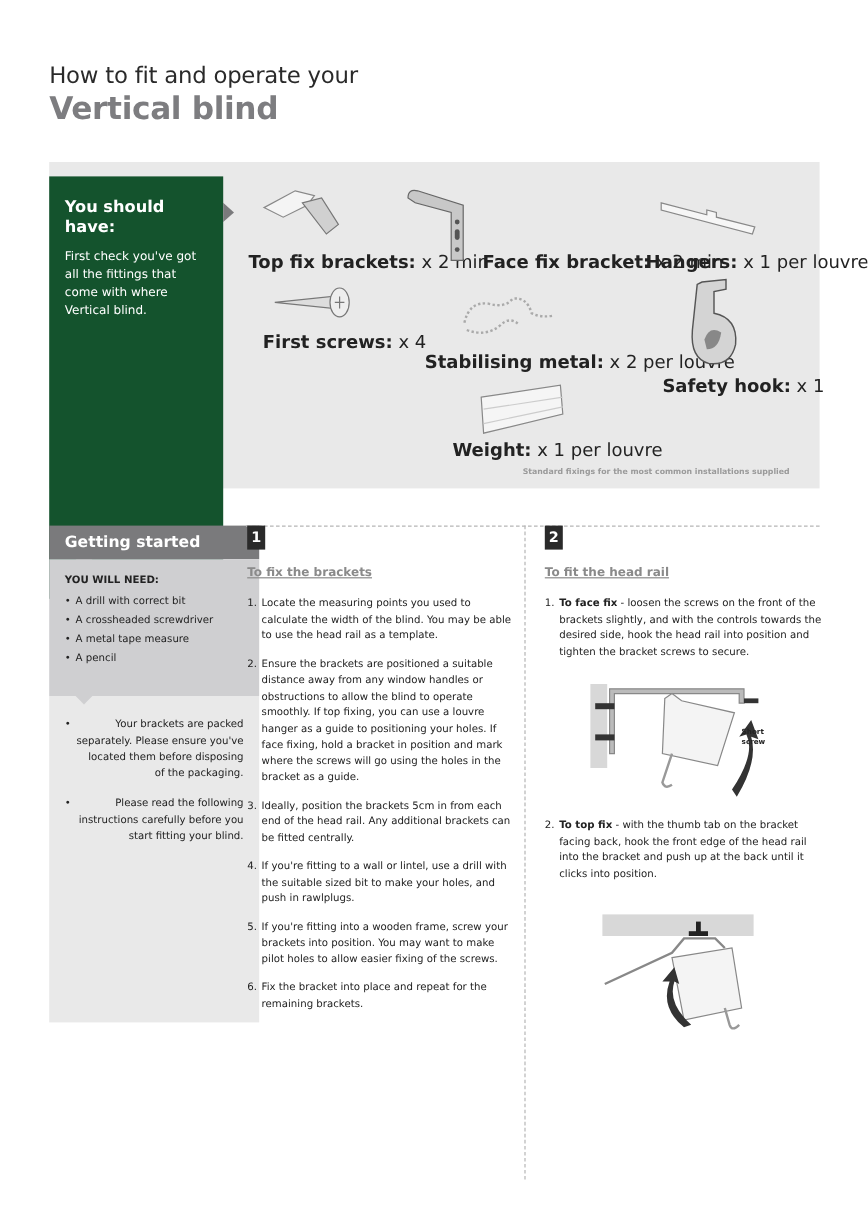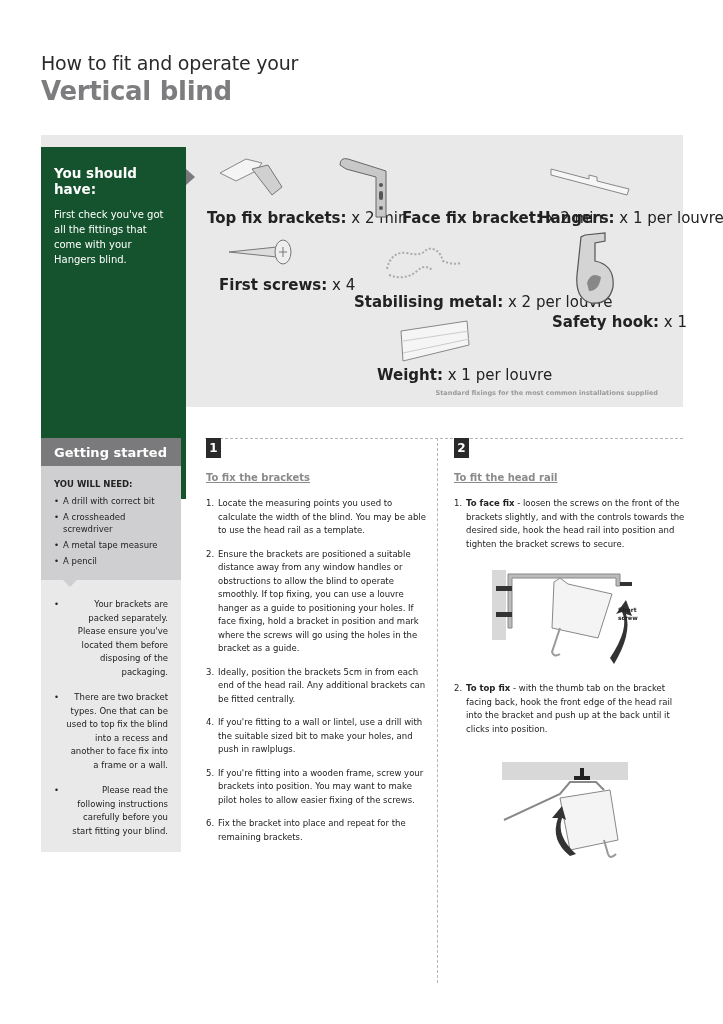--- a/index.html
+++ b/index.html
@@ -16,21 +16,21 @@
   .fit-side h2 { font-size: 13.5px; font-weight: bold; margin-bottom: 10px; }
   .fit-side p { font-size: 10px; line-height: 15px; }
 
   .item { position: absolute; font-size: 15px; color: #222; white-space: nowrap; }
   .item b { font-weight: bold; }
   .footnote { position: absolute; right: 25px; bottom: 10px; font-size: 6.5px; font-weight: bold; color: #9a9a9a; }
 
   .pic { position: absolute; }
 
   
-  .gs { position: absolute; left: 41px; top: 438px; width: 140px; }
+  .gs { position: absolute; left: 41px; top: 438px; width: 175px; }
   .gs-head { background: #7a7a7c; color: #fff; font-size: 13px; font-weight: bold; padding: 7px 13px; height: 28px; position: relative; }
   .gs-head::after { content: ""; position: absolute; left: 22px; bottom: -7px; border-left: 7px solid transparent; border-right: 7px solid transparent; border-top: 7px solid #7a7a7c; }
   .gs-need { background: #cfcfd1; padding: 13px 23px 10px 13px; height: 114px; position: relative; }
   .gs-need::after { content: ""; position: absolute; left: 22px; bottom: -7px; border-left: 7px solid transparent; border-right: 7px solid transparent; border-top: 7px solid #cfcfd1; }
   .gs-need h3 { font-size: 8.5px; font-weight: bold; margin-bottom: 6px; color: #222; }
   .gs-need ul, .gs-notes ul { list-style: none; }
   .gs-need li { font-size: 8.5px; line-height: 12px; padding-left: 9px; position: relative; margin-bottom: 4px; }
   .gs-need li::before, .gs-notes li::before { content: "•"; position: absolute; left: 0; top: 0; }
   .gs-notes { background: #e9e9e9; padding: 18px 13px 10px 13px; height: 272px; }
   .gs-notes li { font-size: 8.5px; line-height: 13.5px; padding-left: 9px; position: relative; margin-bottom: 12px; text-align: right; }
@@ -48,21 +48,21 @@
 </style>
 </head>
 <body>
 
 <div class="title-line1">How to fit and operate your</div>
 <div class="title-line2">Vertical blind</div>
 
 <div class="fit-panel">
   <div class="fit-side">
     <h2>You should have:</h2>
-    <p>First check you've got all the fittings that come with your Hangers blind.</p>
+    <p>First check you've got all the fittings that come with where Vertical blind.</p>
   </div>
 
   <svg class="pic" style="left:175px;top:18px" width="70" height="45" viewBox="0 0 70 45">
     <path d="M4 20 L30 6 L46 10 L40 18 L20 28 Z" fill="#f4f4f4" stroke="#888" stroke-width="1"></path>
     <path d="M36 16 L52 12 L66 34 L56 42 Z" fill="#d0d0d0" stroke="#777" stroke-width="1"></path>
   </svg>
   <div class="item" style="left:166px;top:74px"><b>Top fix brackets:</b><span> x 2 min</span></div>
 
   <svg class="pic" style="left:295px;top:20px" width="60" height="66" viewBox="0 0 60 66">
     <path d="M4 10 Q4 2 12 4 L50 16 L50 62 L40 62 L40 22 L10 14 Z" fill="#c8c8c8" stroke="#666" stroke-width="1"></path>
@@ -113,21 +113,20 @@
     <ul>
       <li>A drill with correct bit</li>
       <li>A crossheaded screwdriver</li>
       <li>A metal tape measure</li>
       <li>A pencil</li>
     </ul>
   </div>
   <div class="gs-notes">
     <ul>
       <li>Your brackets are packed separately. Please ensure you've located them before disposing of the packaging.</li>
-      <li>There are two bracket types. One that can be used to top fix the blind into a recess and another to face fix into a frame or a wall.</li>
       <li>Please read the following instructions carefully before you start fitting your blind.</li>
     </ul>
   </div>
 </div>
 
 <div class="dash-h" style="left:205px;top:438px;width:478px"></div>
 <div class="dash-v" style="left:437px;top:438px;height:545px"></div>
 
 <div class="step" style="left:206px;width:220px">
   <div class="step-num">1</div>

